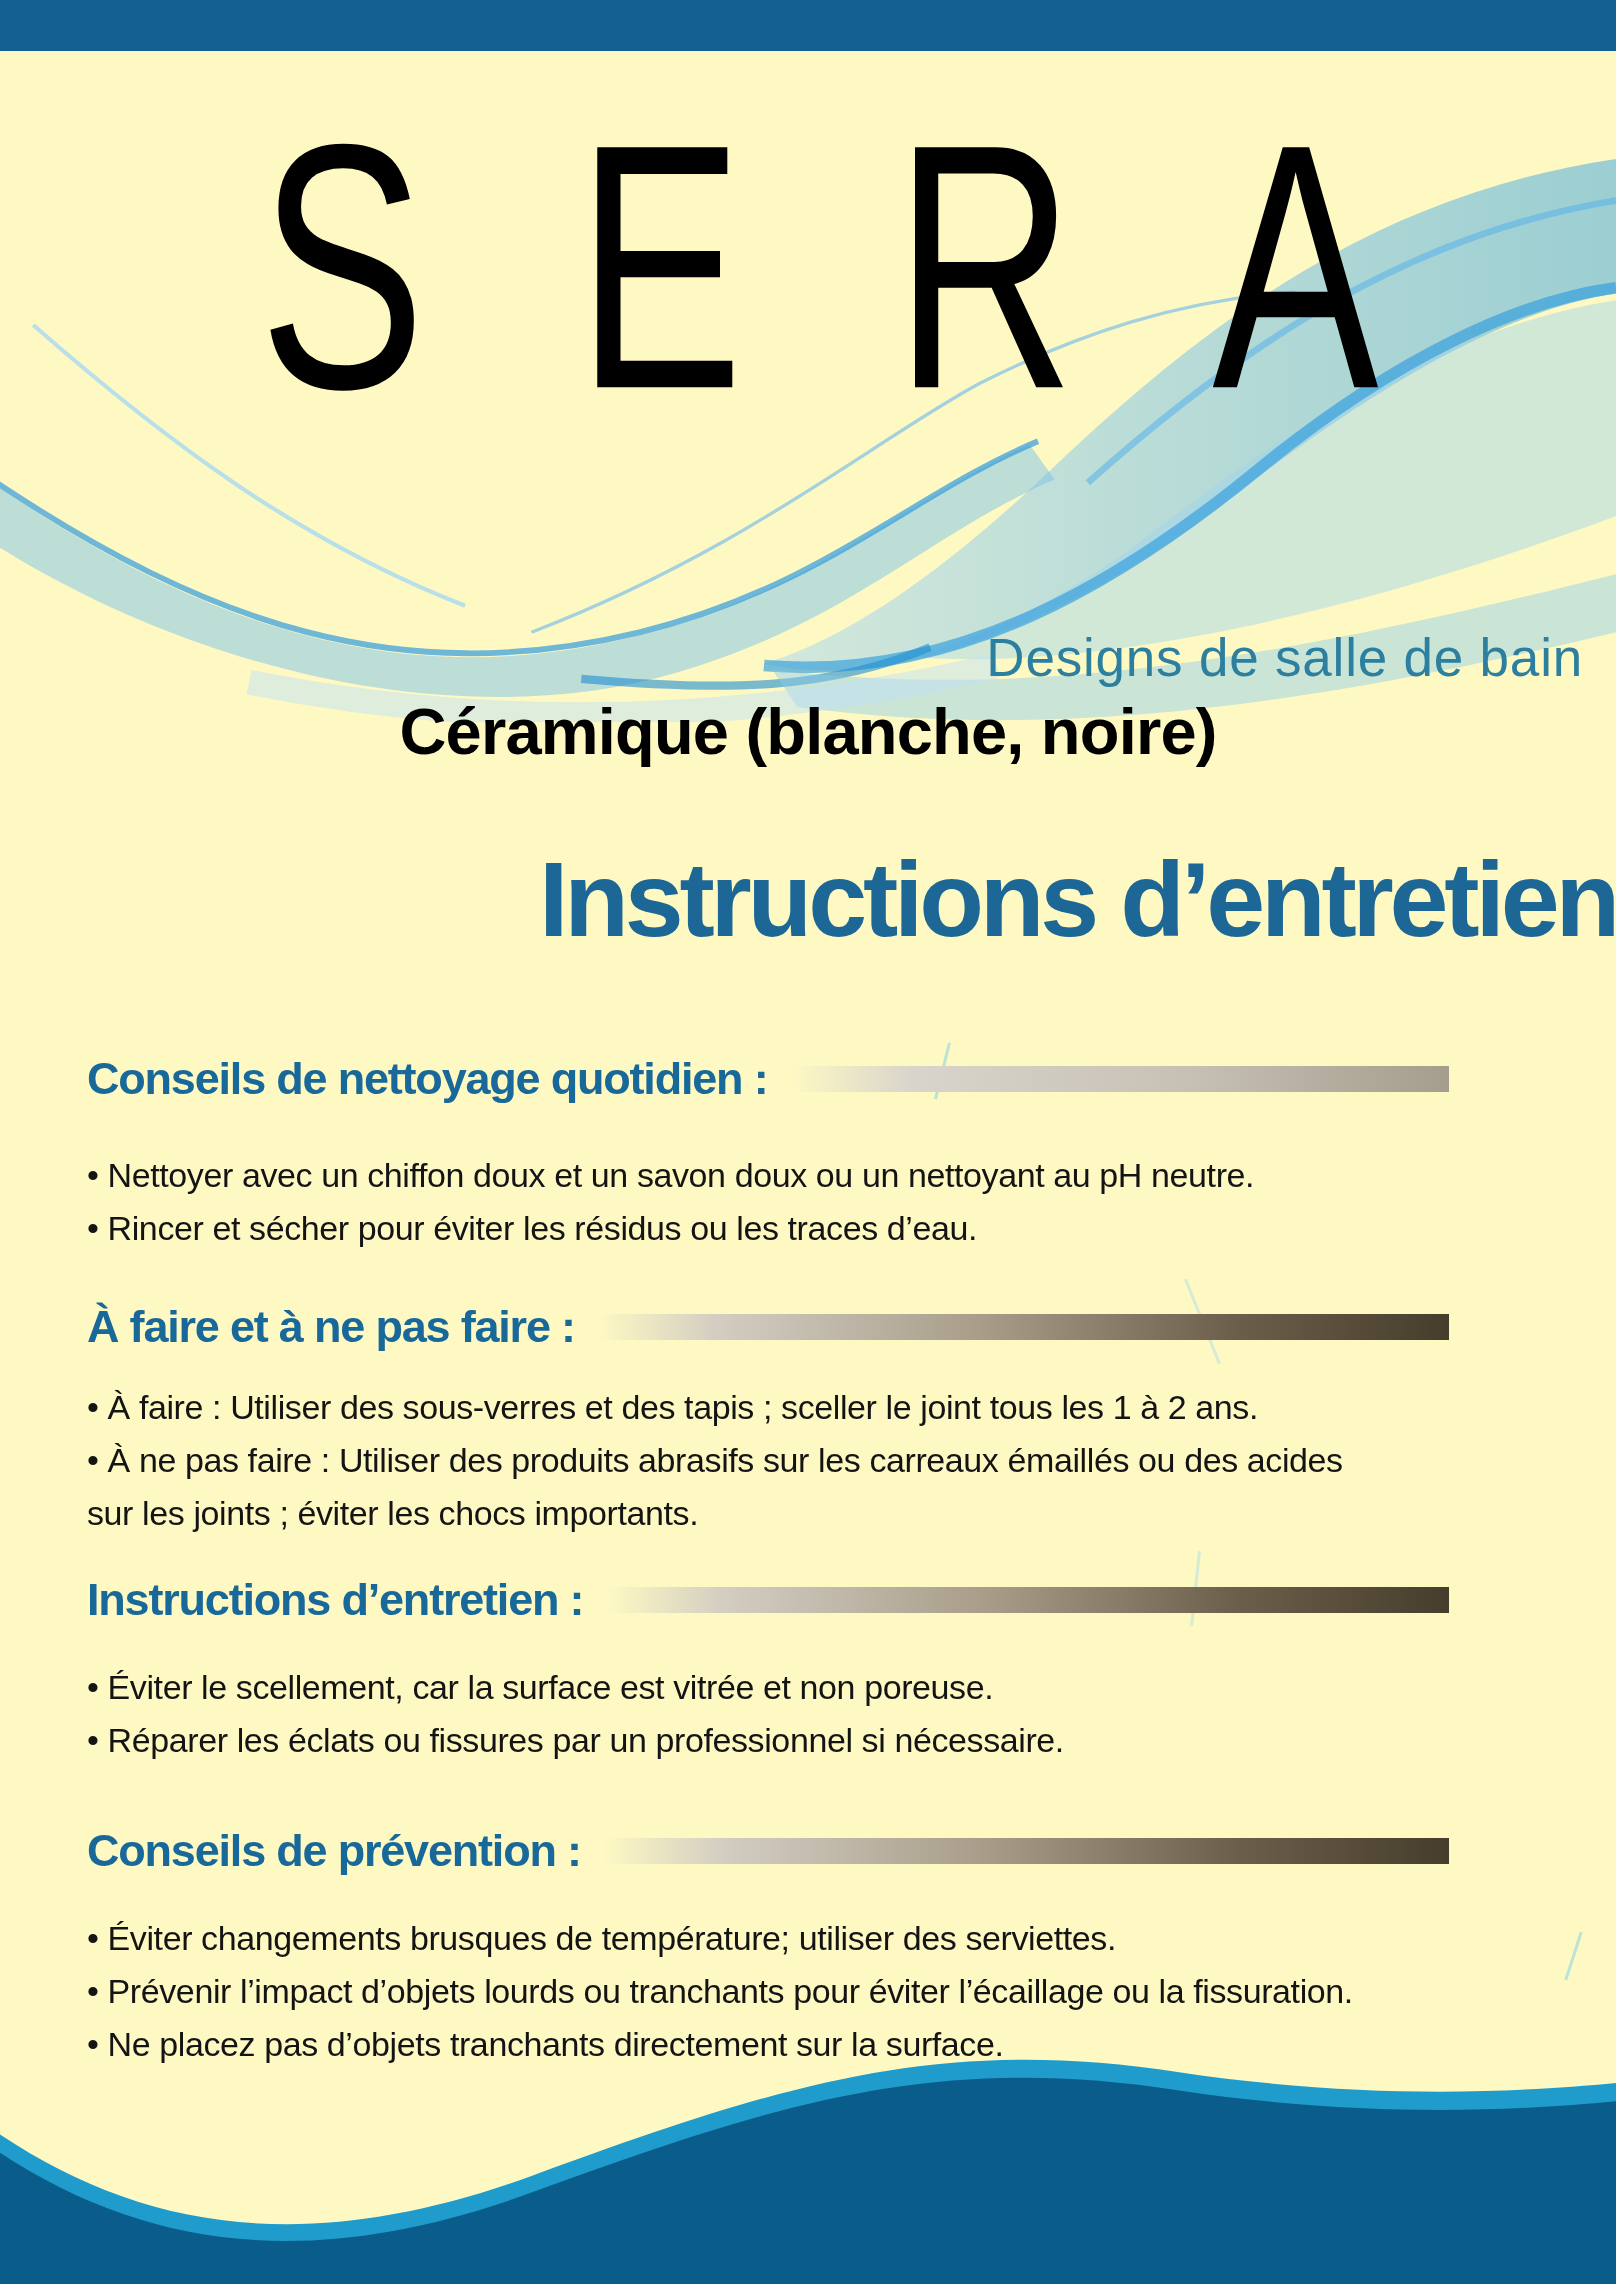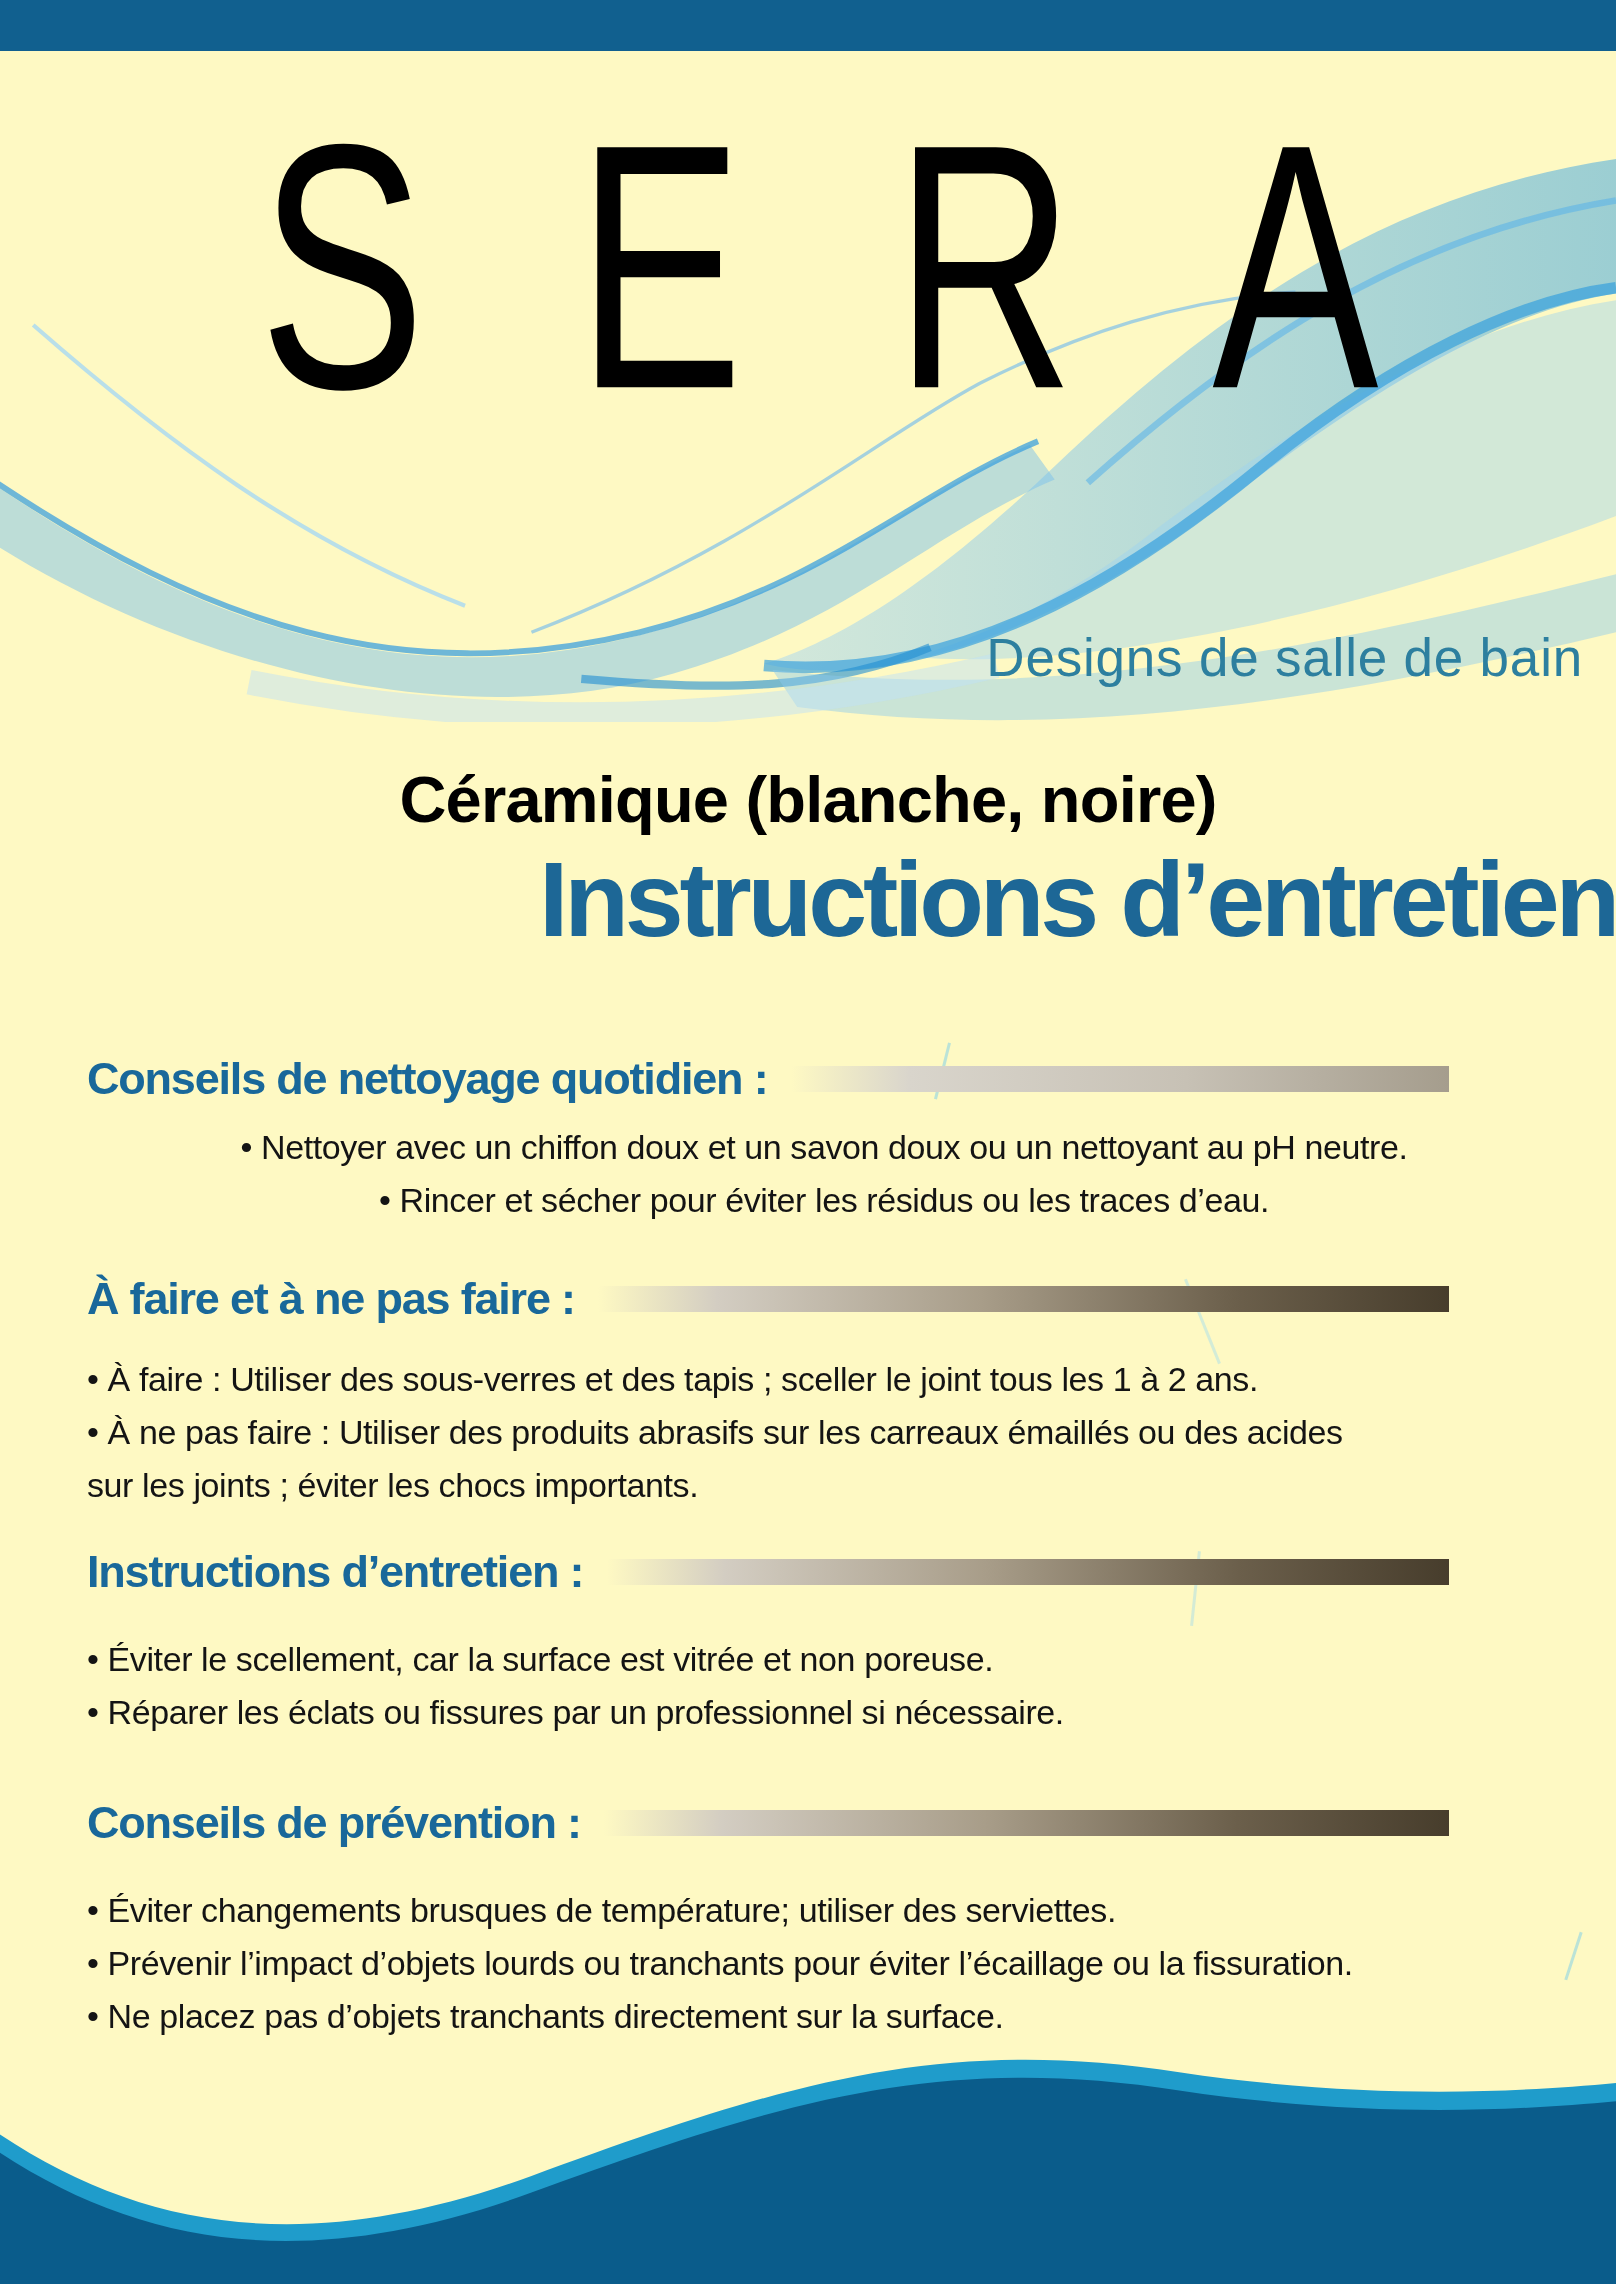--- a/index.html
+++ b/index.html
@@ -17,21 +17,21 @@
     background: var(--topbar, #11608f);
   }
   .header-art { position:absolute; top:51px; left:0; }
   .subtitle {
     position:absolute; top:625px; right:33px;
     font-size:53px; line-height:66px;
     color: var(--teal, #2d7f9f);
     letter-spacing:0.8px;
   }
   .product-title {
-    position:absolute; top:760px; left:0; width:100%;
+    position:absolute; top:692px; left:0; width:100%;
     text-align:center;
     font-size:65px; line-height:80px; font-weight:bold;
     color:#000; letter-spacing:-0.8px;
   }
   .page-title {
     position:absolute; top:837px; left:0; width:100%;
     text-align:right;
     font-size:106px; line-height:125px; font-weight:bold;
     color: var(--title-blue, #1d6796);
     letter-spacing:-4.2px;
@@ -53,21 +53,21 @@
   }
   .s2 .sec-rule, .s3 .sec-rule, .s4 .sec-rule {
     background: linear-gradient(to right, rgba(220,216,208,0) 0%, #d3cdc2 14%, #a89d89 45%, #6b5f4b 75%, var(--bar-dark, #473d2c) 100%);
   }
   ul.bullets { list-style:none; margin:35px 0 0 0; padding:0; }
   ul.bullets li {
     font-size:34px; line-height:53px; letter-spacing:-0.4px;
   }
   ul.bullets li::before { content:"\2022\00a0"; }
   ul.bullets li.cont::before { content:""; }
-  .s1 ul.bullets { margin-top:16px;text-align:center; }
+  .s1 ul.bullets { margin-top:44px; }
   .s2 { margin-top:46px; }
   .s2 ul.bullets { margin-top:28px; }
   .s3 { margin-top:34px; }
   .s3 ul.bullets { margin-top:35px; }
   .s4 { margin-top:58px; }
   .s4 ul.bullets { margin-top:35px; }
   .footer-art { position:absolute; bottom:0; left:0; }
   .streak { position:absolute; width:2.5px; background:rgba(120,205,235,.5); }
   #st1 { left:941px; top:1042px; height:58px; transform:rotate(14deg); }
   #st2 { left:1201px; top:1276px; height:91px; transform:rotate(-22deg); background:rgba(160,220,240,.45); }

